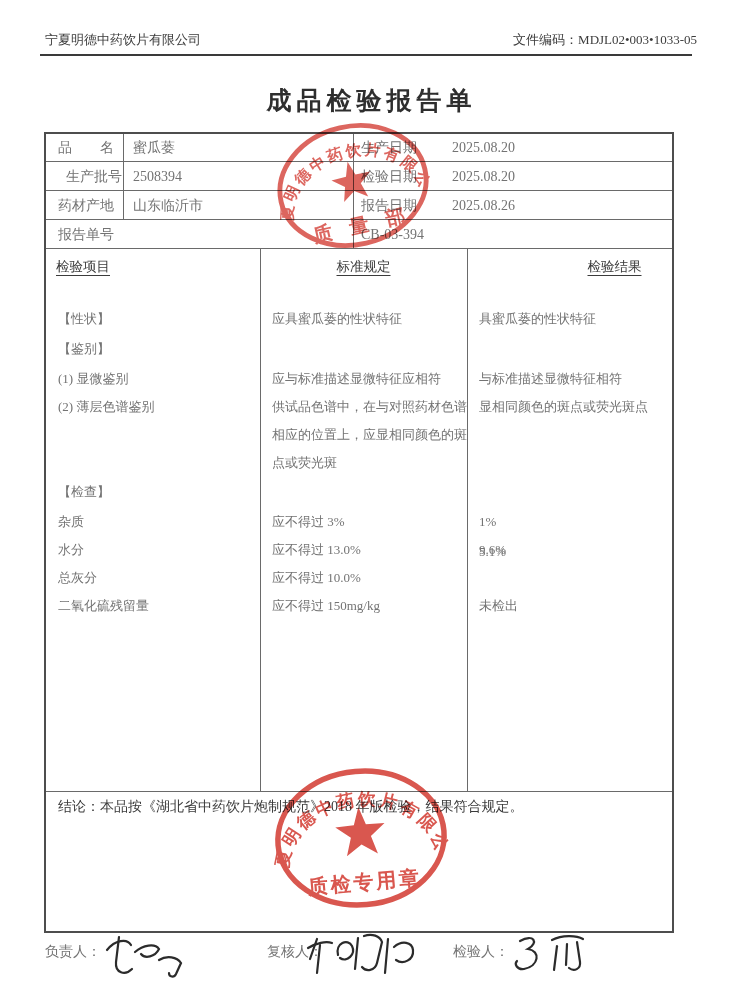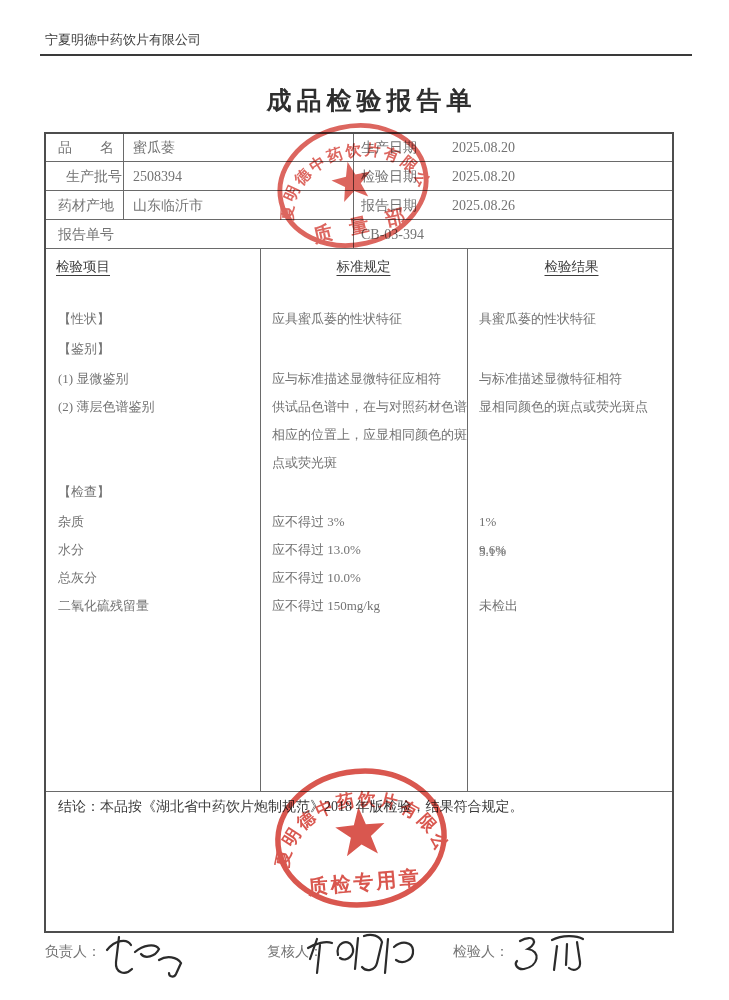--- a/index.html
+++ b/index.html
@@ -36,20 +36,21 @@
   .stamp{pointer-events:none;mix-blend-mode:multiply;}
   .sig{pointer-events:none;}
   .concl{font-size:14px;white-space:nowrap;color:#3b3b3b;}
 </style>
 </head>
 <body>
 
 <div class="page">
 
   <div class="abs hdr-text" style="left:45px;top:31px;">宁夏明德中药饮片有限公司</div>
+  <div class="abs hdr-text" style="right:32px;top:31px;">文件编码：MDJL02•003•1033-05</div>
   <div class="abs hdr-rule" style="left:40px;top:54px;width:652px;"></div>
 
   <div class="abs doc-title" style="left:0;top:84px;">成品检验报告单</div>
 
   <div class="abs tbl" style="left:44px;top:132px;width:630px;height:801px;">
 
     <div class="hline" style="top:27px;"></div>
     <div class="hline" style="top:56px;"></div>
     <div class="hline" style="top:85px;"></div>
     <div class="hline" style="top:114px;"></div>
@@ -73,21 +74,21 @@
     <div class="cell" style="left:406px;top:63px;">2025.08.26</div>
 
     <div class="cell" style="left:12px;top:92px;">报告单号</div>
     <div class="cell" style="left:315px;top:92px;">CB-03-394</div>
 
     <div class="vline" style="left:214px;top:114px;height:543px;"></div>
     <div class="vline" style="left:421px;top:114px;height:543px;"></div>
 
     <div class="col-head" style="left:10px;top:124px;">检验项目</div>
     <div class="col-head" style="left:214px;top:124px;width:207px;">标准规定</div>
-    <div class="col-head" style="left:421px;top:124px;width:209px;">检验结果</div>
+    <div class="col-head" style="left:421px;top:124px;width:209px;padding-left:43px;">检验结果</div>
 
     <div class="cell cell-sm" style="left:12px;top:176px;">【性状】</div>
     <div class="cell cell-sm" style="left:12px;top:206px;">【鉴别】</div>
     <div class="cell cell-sm" style="left:12px;top:236px;">(1) 显微鉴别</div>
     <div class="cell cell-sm" style="left:12px;top:264px;">(2) 薄层色谱鉴别</div>
     <div class="cell cell-sm" style="left:12px;top:349px;">【检查】</div>
     <div class="cell cell-sm" style="left:12px;top:379px;">杂质</div>
     <div class="cell cell-sm" style="left:12px;top:407px;">水分</div>
     <div class="cell cell-sm" style="left:12px;top:435px;">总灰分</div>
     <div class="cell cell-sm" style="left:12px;top:463px;">二氧化硫残留量</div>

